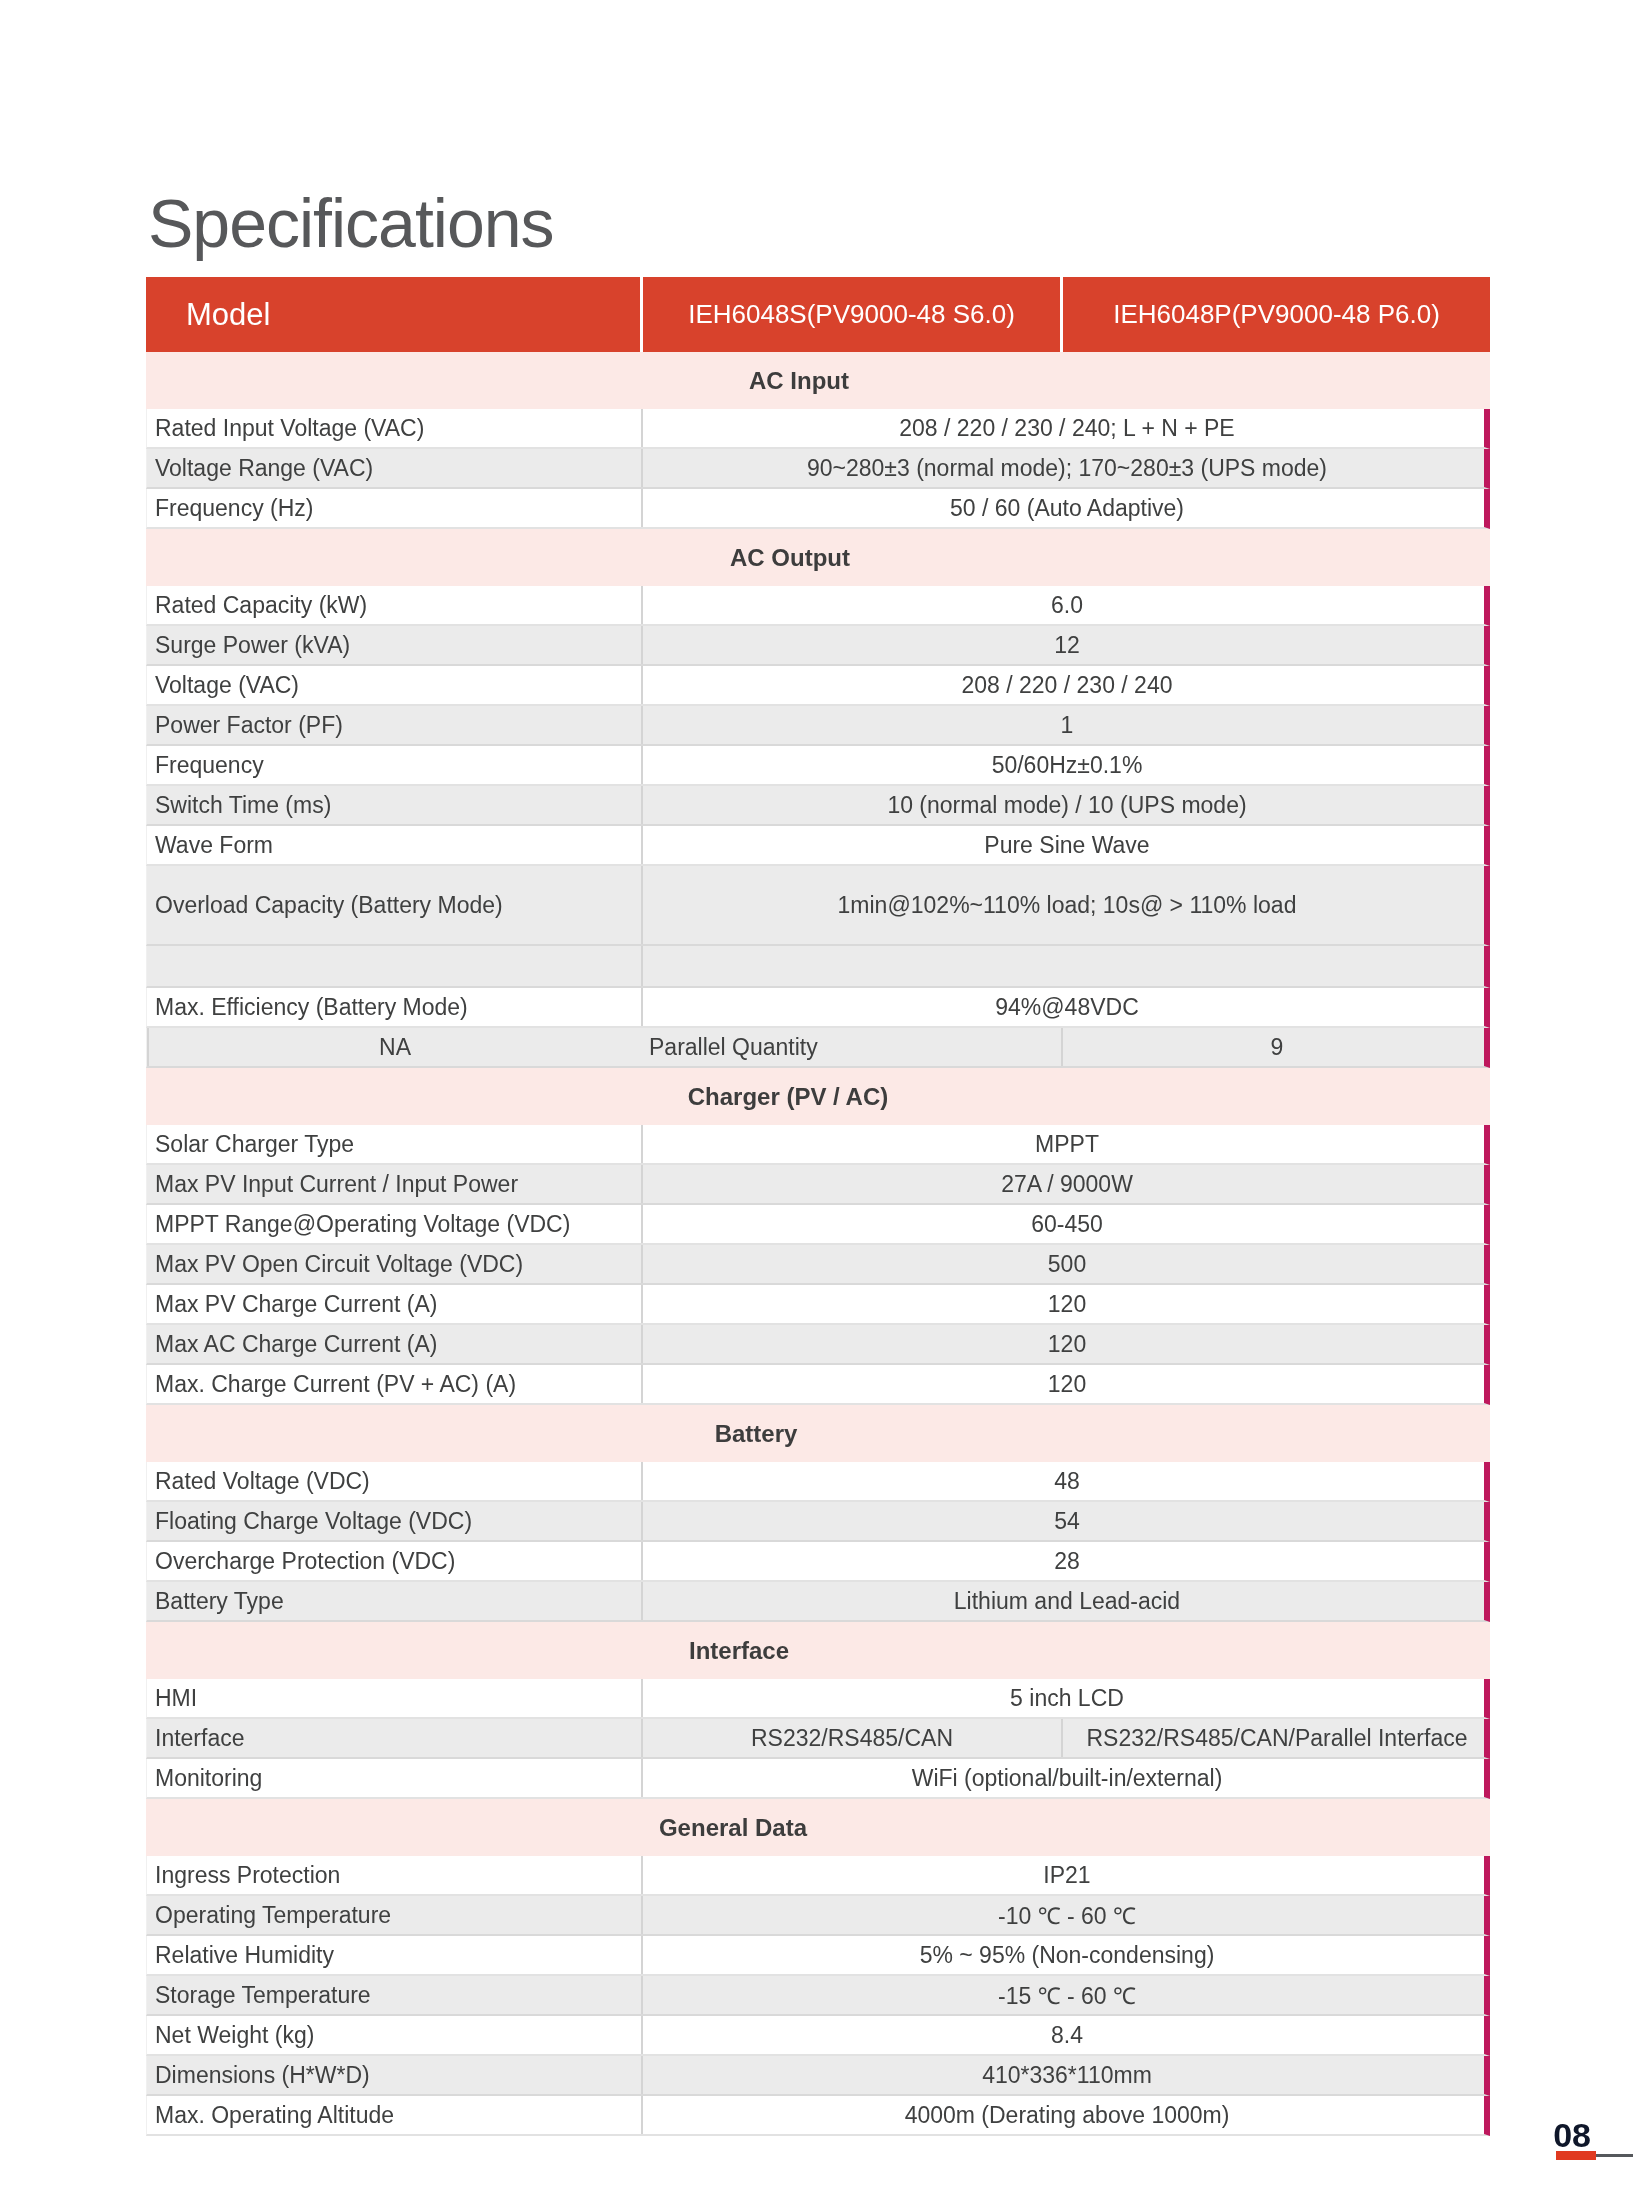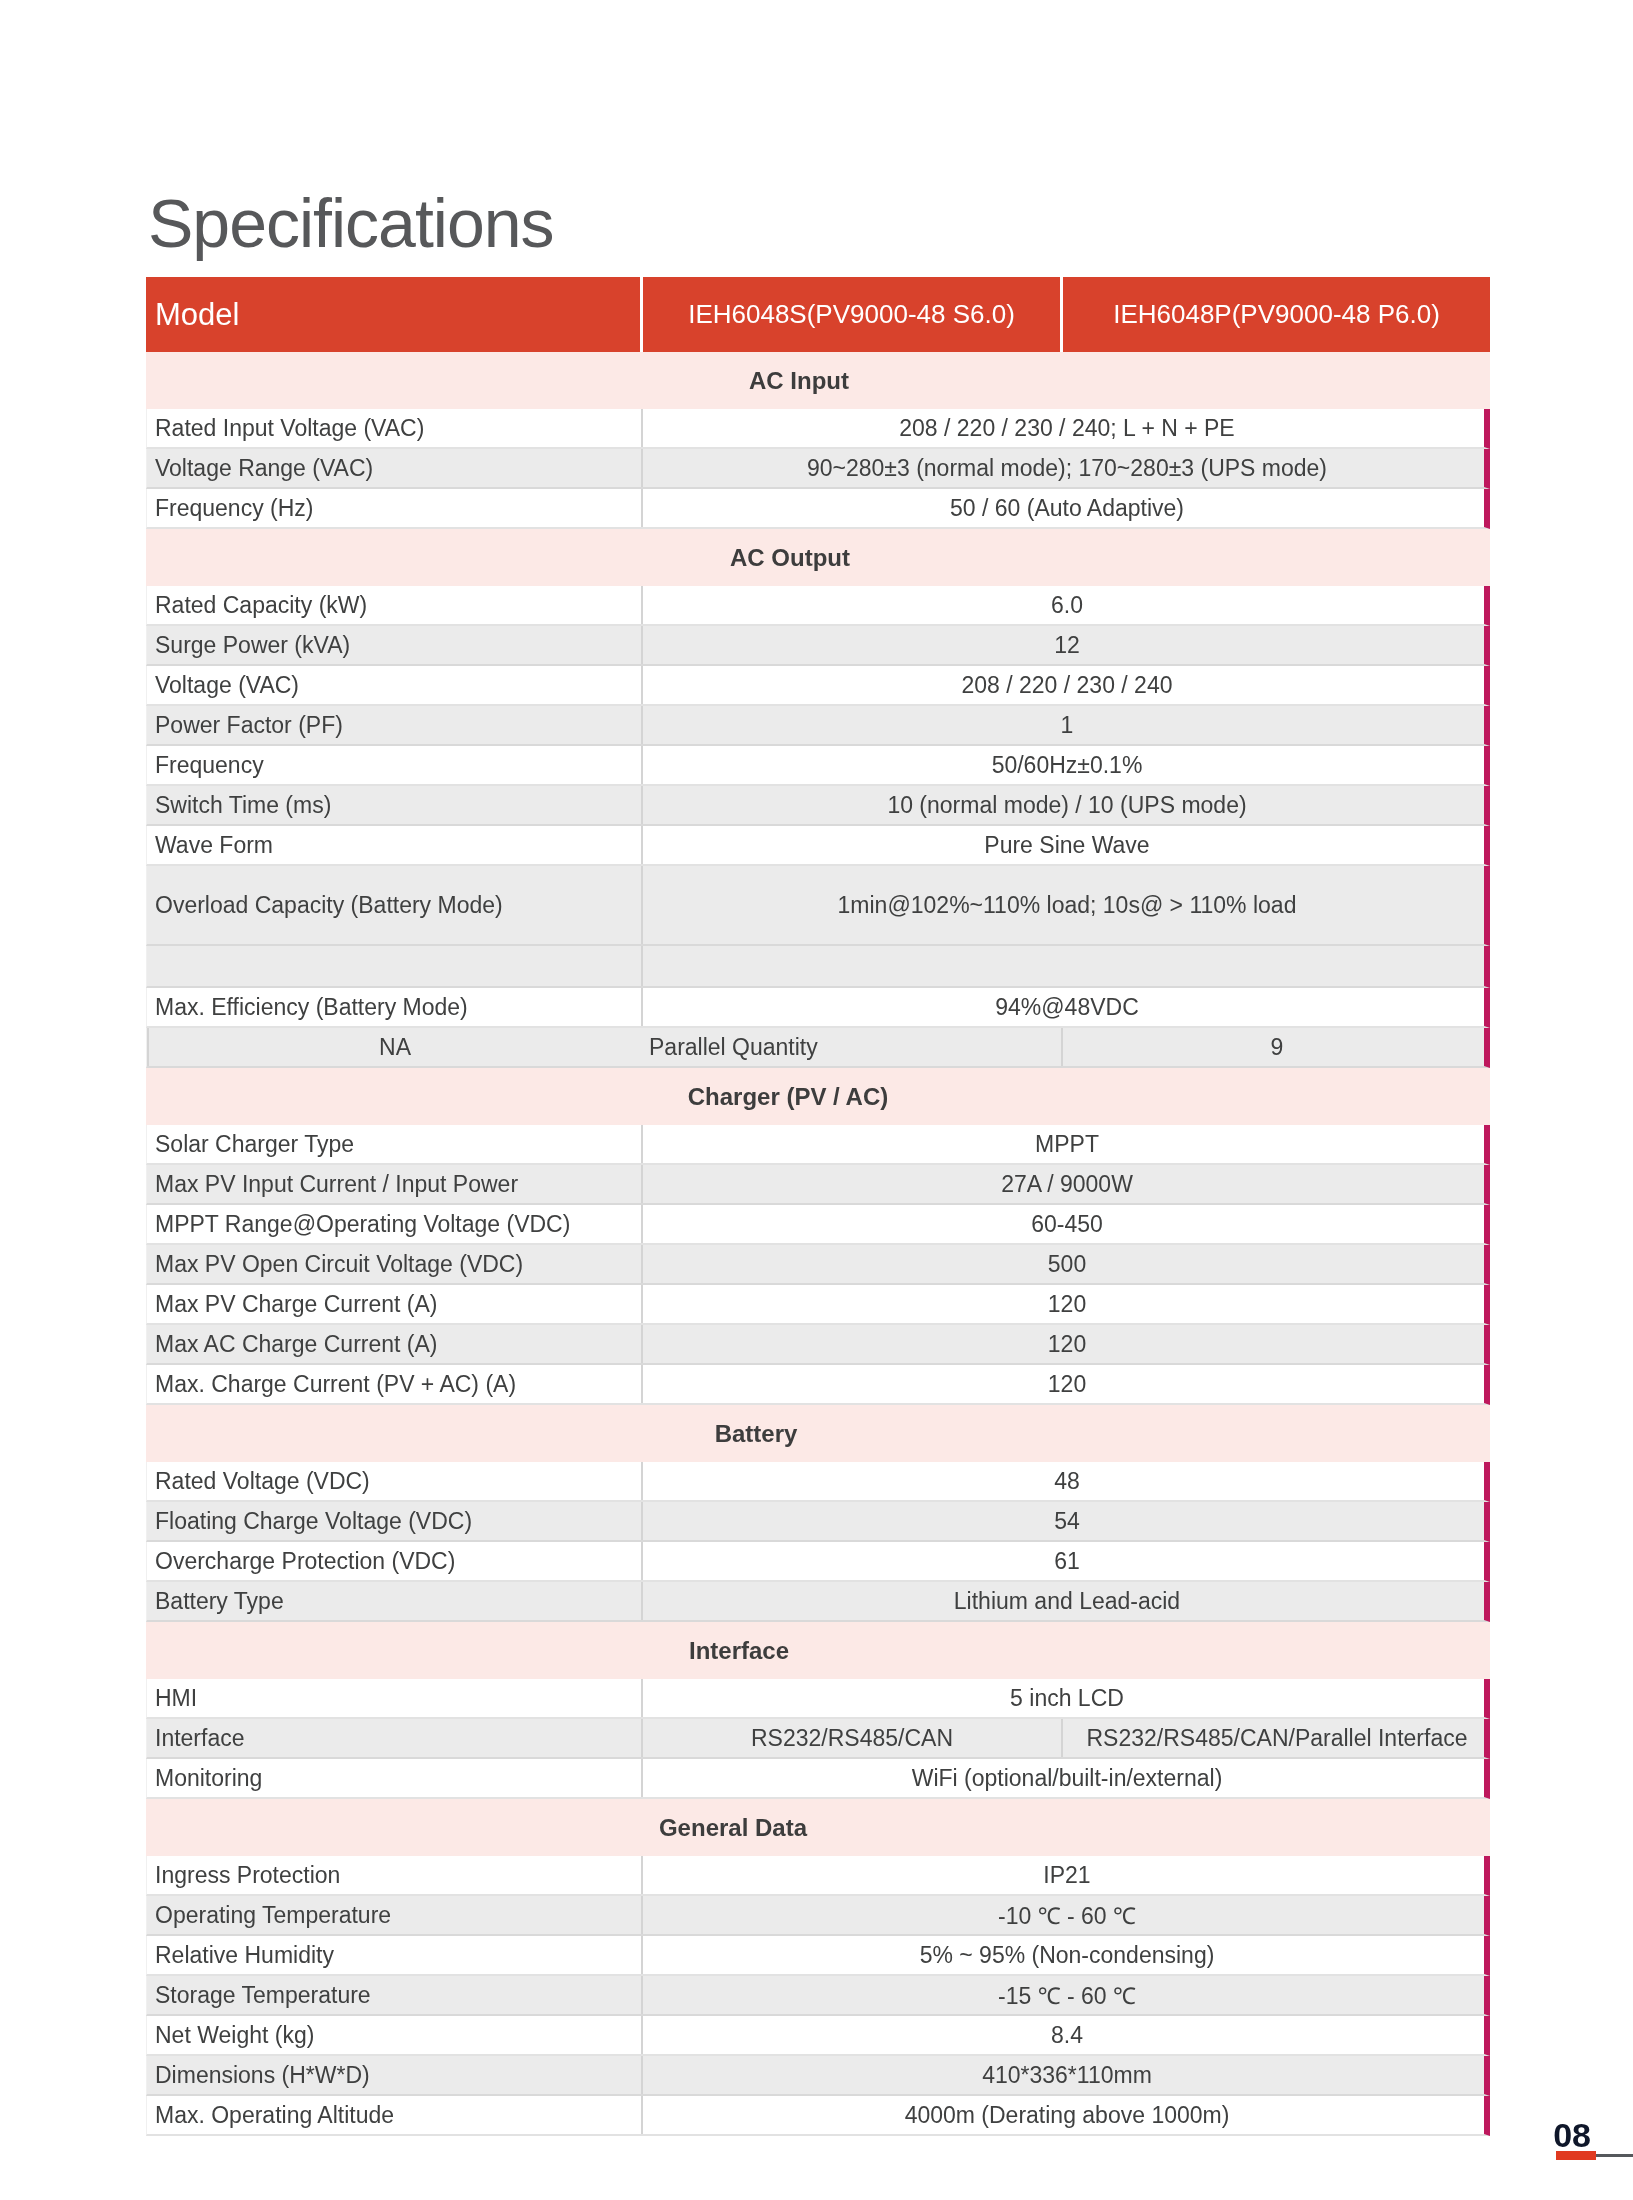--- a/index.html
+++ b/index.html
@@ -17,21 +17,21 @@
     color:var(--title-gray,#57585a);
   }
   .spec-table {
     position:absolute; left:146px; top:277px; width:1344px;
   }
   .thead {
     display:grid; grid-template-columns:494px 420px 430px;
     height:75px; background:var(--header-red,#d8422c); color:#ffffff;
   }
   .th { display:flex; align-items:center; justify-content:center; font-size:26px; }
-  .th.model { justify-content:flex-start; padding-left:9px; font-size:31px; }
+  .th.model { justify-content:flex-start; padding-left:15px; font-size:31px;margin-left:25px; }
   .th + .th { border-left:3px solid #ffffff; }
   .band {
     height:57px; background:var(--section-pink,#fce9e6);
     display:flex; align-items:center; justify-content:center;
   }
   .band-title { font-size:24px; font-weight:bold; color:#3d3d3d; }
   .sec-0 { transform:translateX(-19px); }
   .sec-1 { transform:translateX(-28px); }
   .sec-2 { transform:translateX(-30px); }
   .sec-3 { transform:translateX(-62px); }
@@ -178,21 +178,21 @@
       <div class="row white full">
         <div class="cell label">Rated Voltage (VDC)</div>
         <div class="cell val span2">48</div>
       </div>
       <div class="row gray full">
         <div class="cell label">Floating Charge Voltage (VDC)</div>
         <div class="cell val span2">54</div>
       </div>
       <div class="row white full">
         <div class="cell label">Overcharge Protection (VDC)</div>
-        <div class="cell val span2">61</div>
+        <div class="cell val span2">28</div>
       </div>
       <div class="row gray full">
         <div class="cell label">Battery Type</div>
         <div class="cell val span2">Lithium and Lead-acid</div>
       </div>
       <div class="band">
         <span class="band-title sec-4">Interface</span>
       </div>
       <div class="row white full">
         <div class="cell label">HMI</div>

